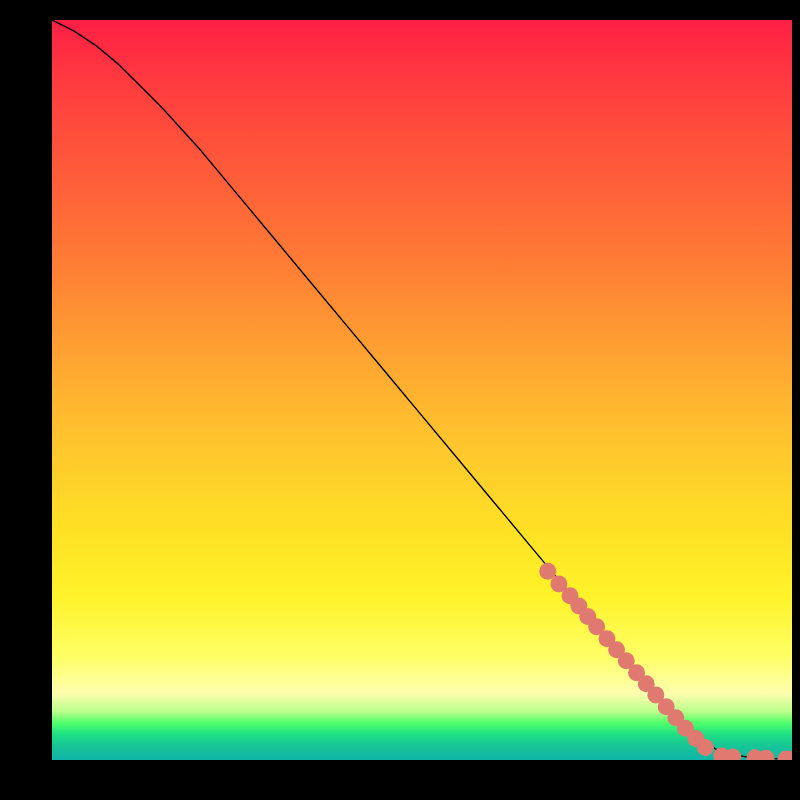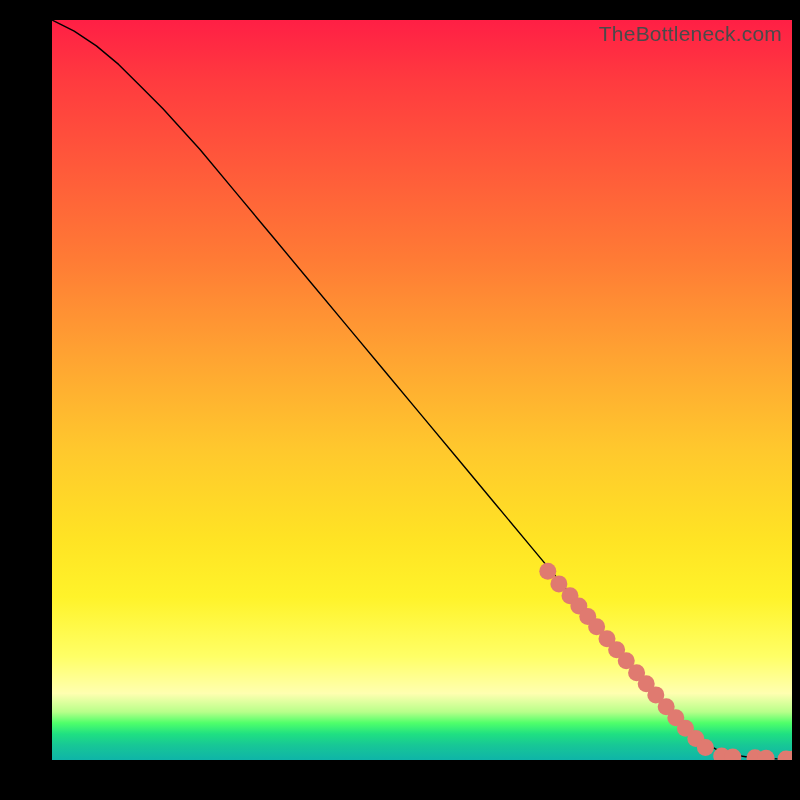--- a/index.html
+++ b/index.html
@@ -70,21 +70,20 @@
   .marker {
     fill: #e07a70;
     stroke: none;
   }
 </style>
 </head>
 <body>
 
 <div class="outer">
   <div class="plot">
-    <div class="watermark">TheBottleneck.com</div>
     <svg class="curve" viewBox="0 0 740 740" preserveAspectRatio="none">
       <path id="curve-path" class="line" d="M0.00 0.00 L22.20 11.10 L44.40 25.90 L66.60 44.40 L88.80 66.60 L111.00 88.80 L148.00 129.50 L185.00 173.90 L222.00 218.30 L259.00 262.70 L296.00 307.10 L333.00 351.50 L370.00 395.90 L407.00 440.30 L444.00 484.70 L481.00 529.10 L518.00 573.50 L555.00 617.90 L592.00 662.30 L614.20 688.20 L636.40 710.40 L651.20 721.50 L666.00 730.38 L680.80 734.82 L695.60 737.04 L710.40 738.15 L725.20 738.89 L740.00 739.26"></path>
       <g id="markers">
           <circle cx="495.80" cy="551.30" r="8.5" class="marker" fill="#e07a70"></circle>
           <circle cx="506.90" cy="563.88" r="8.5" class="marker" fill="#e07a70"></circle>
           <circle cx="518.00" cy="575.72" r="8.5" class="marker" fill="#e07a70"></circle>
           <circle cx="526.88" cy="586.08" r="8.5" class="marker" fill="#e07a70"></circle>
           <circle cx="535.76" cy="596.44" r="8.5" class="marker" fill="#e07a70"></circle>
           <circle cx="544.64" cy="606.80" r="8.5" class="marker" fill="#e07a70"></circle>
           <circle cx="555.00" cy="618.64" r="8.5" class="marker" fill="#e07a70"></circle>

